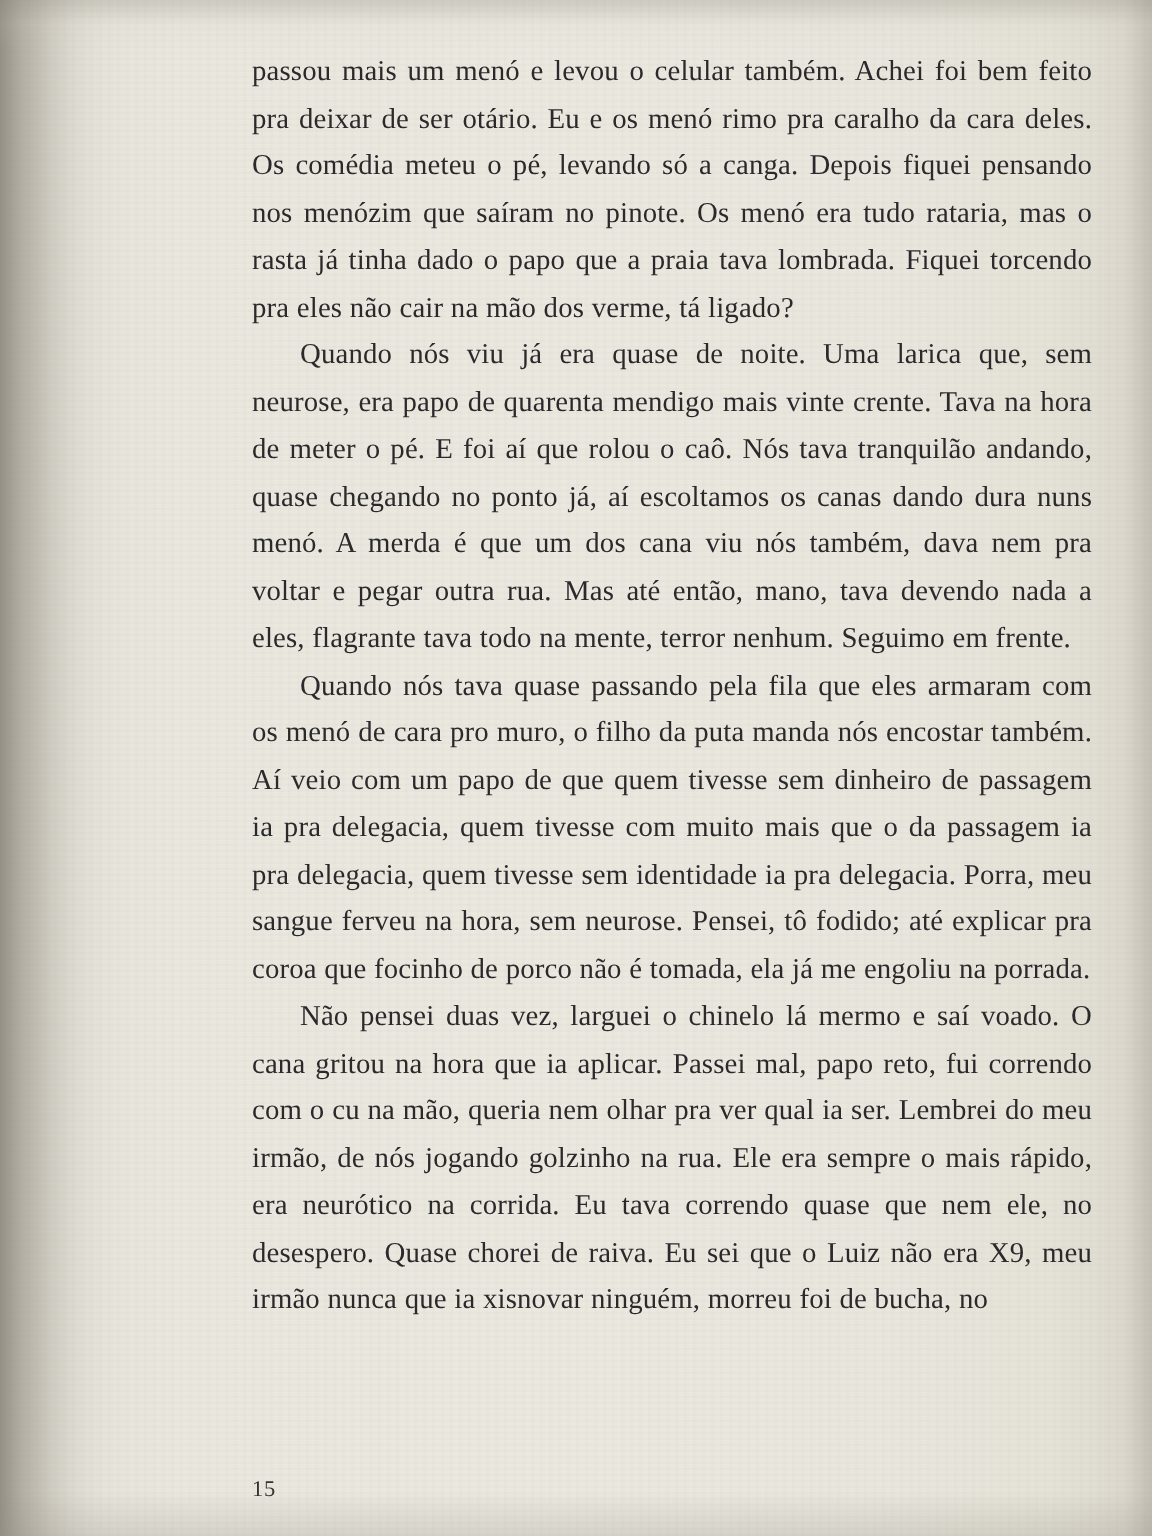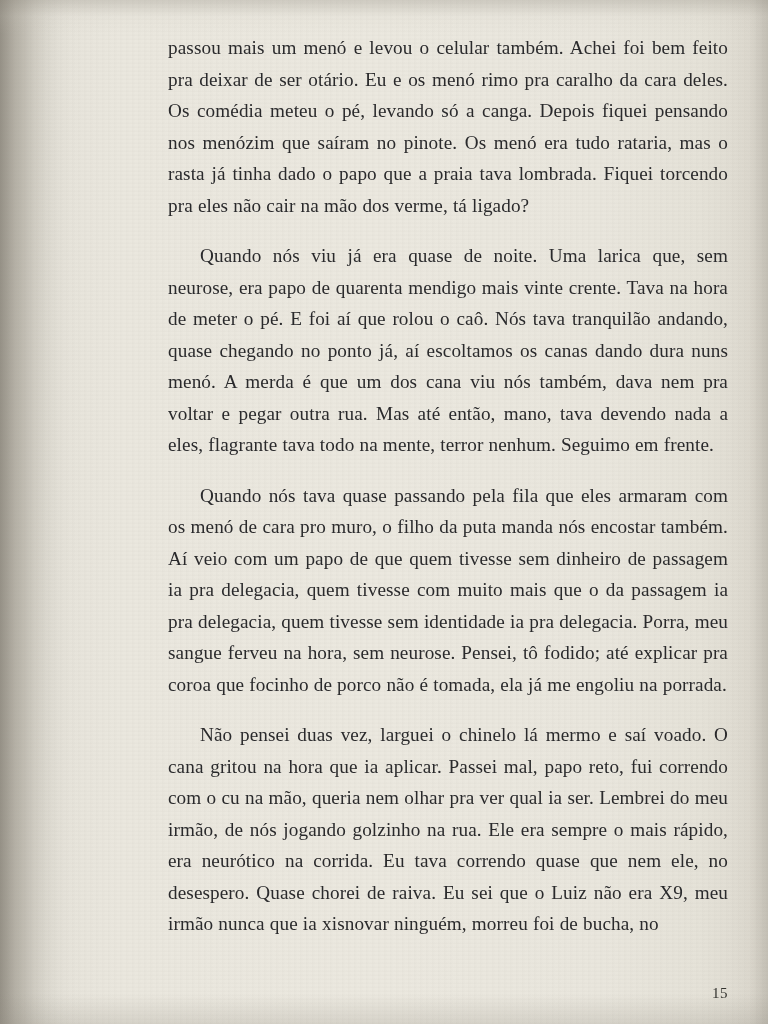--- a/index.html
+++ b/index.html
@@ -94,28 +94,27 @@
     font-size: 19.2px;
     line-height: 31.5px;
     color: #2a2a2c;
     text-align: justify;
     text-justify: inter-word;
     letter-spacing: 0.1px;
     word-spacing: 0.2px;
   }
   .para + .para {
     text-indent: 32px;
-    margin-top: 19px;
   }
   .folio {
     position: absolute;
     left: 168px;
     width: 560px;
     top: 985px;
-    text-align: right;
+    text-align: left;
     font-size: 15px;
     color: #33332f;
     letter-spacing: 0.5px;
   }
 </style>
 </head>
 <body>
 
 <div class="page">
   <div class="grain"></div>

